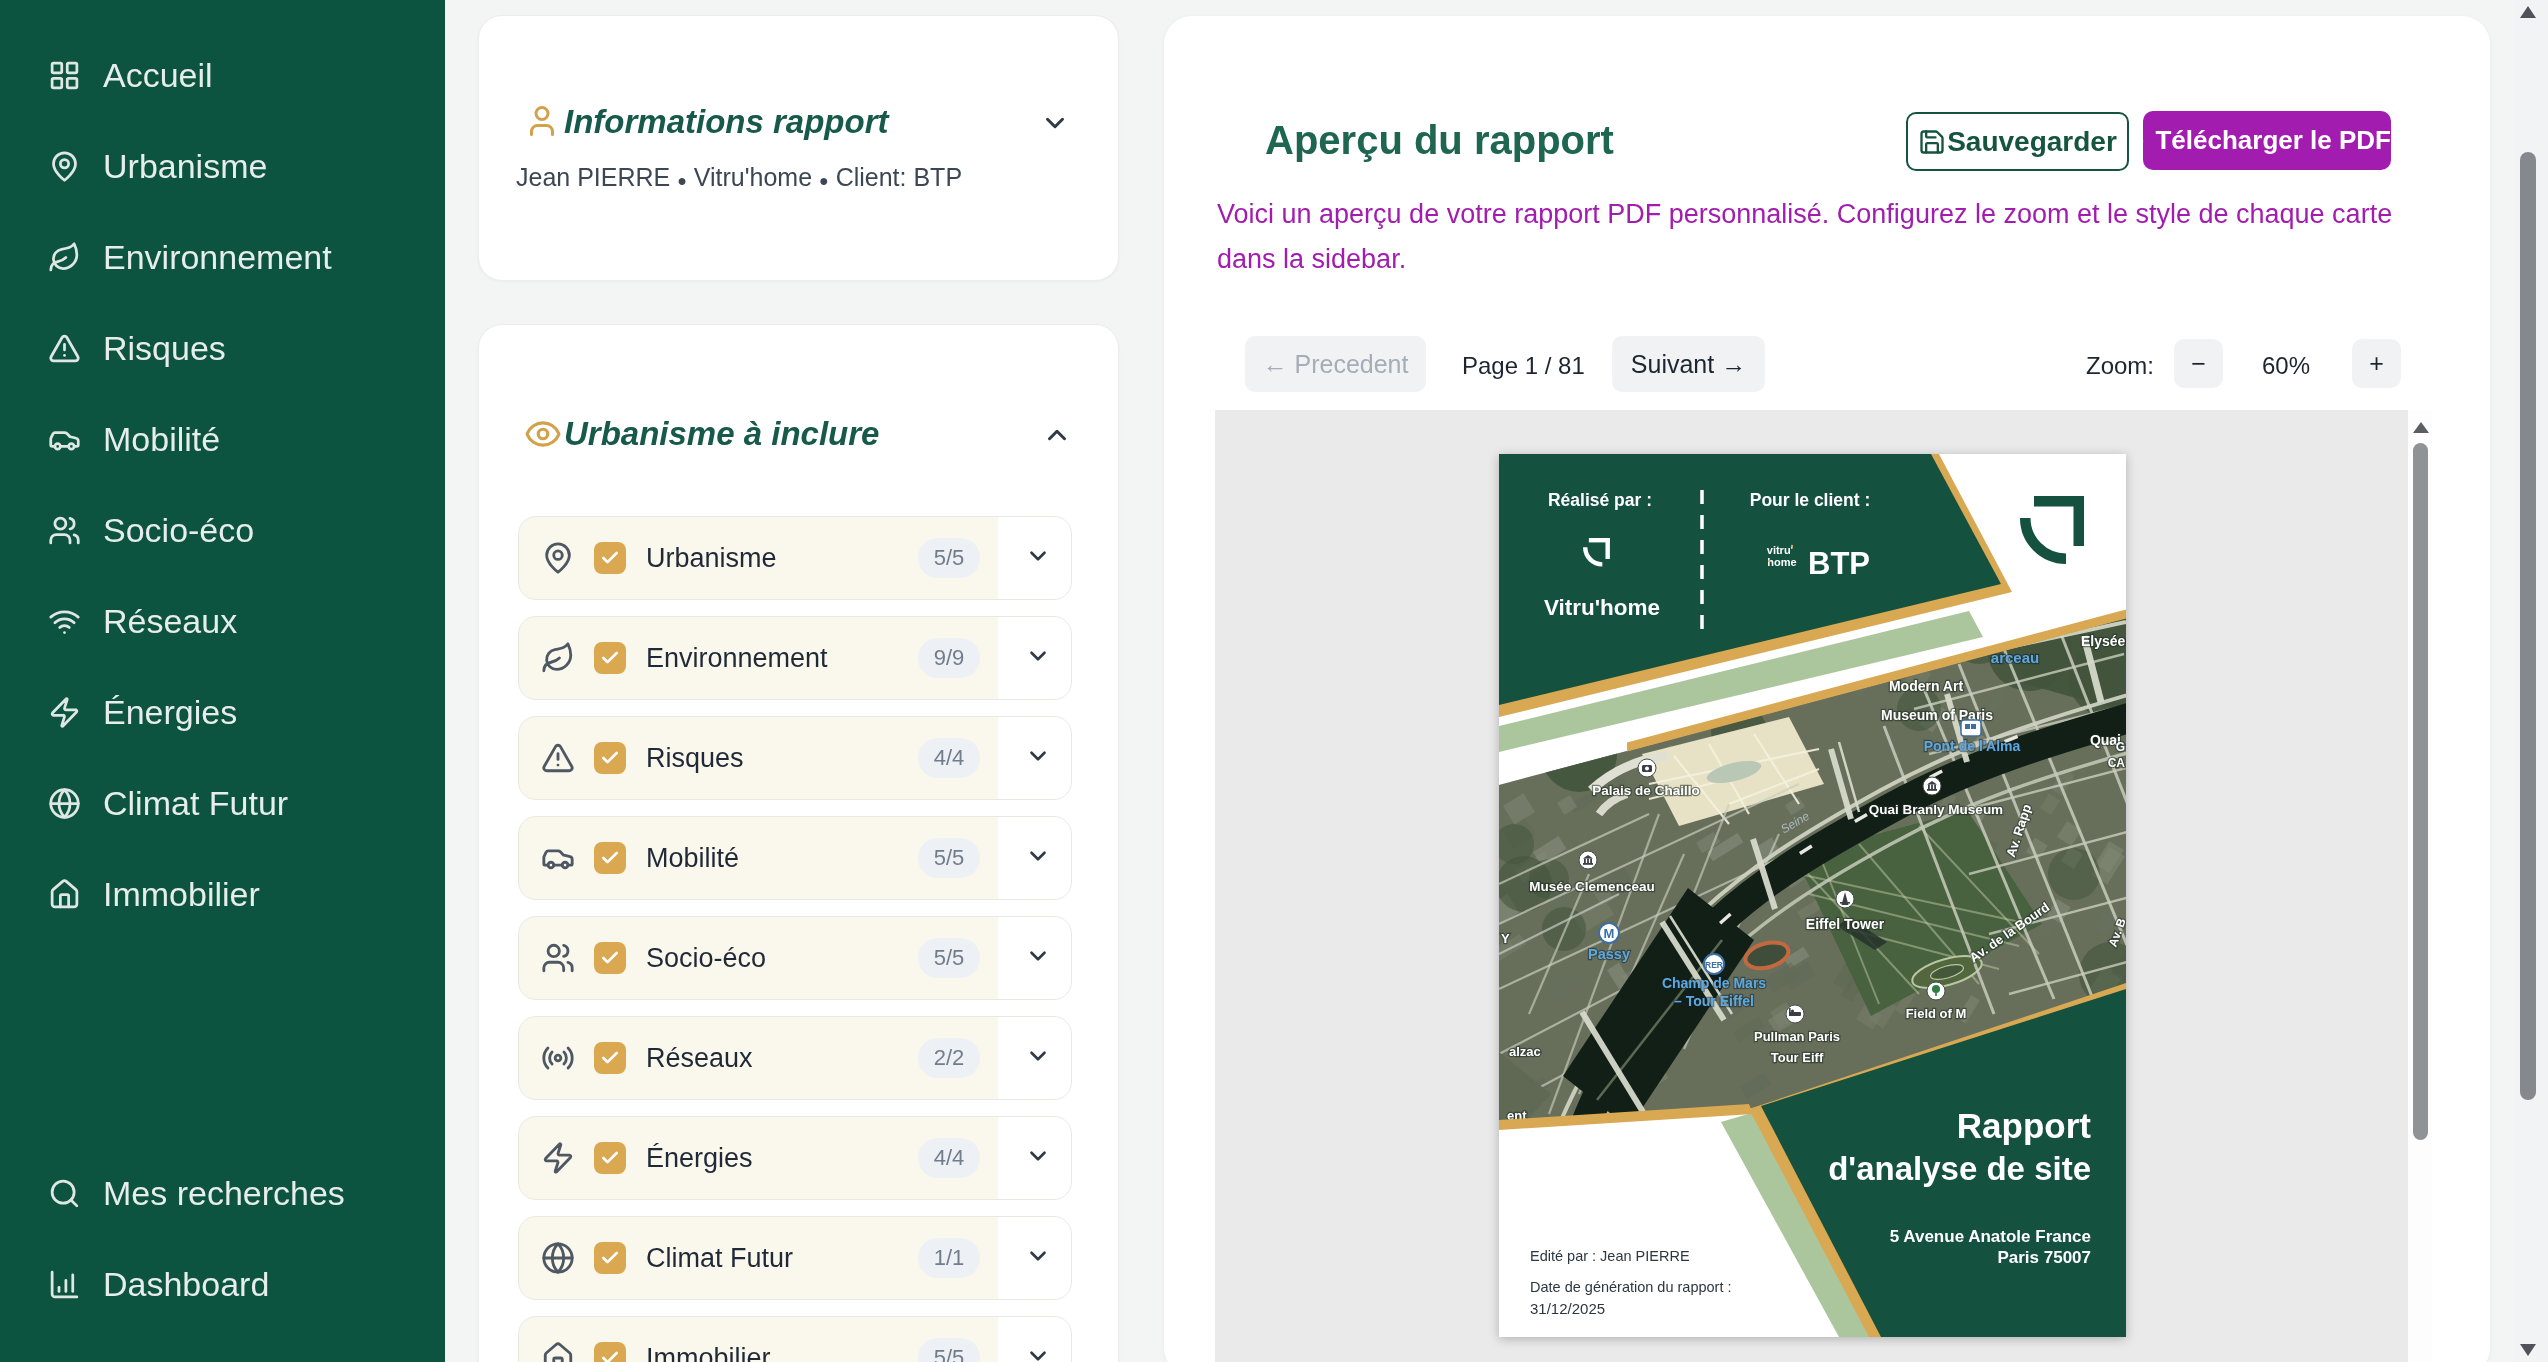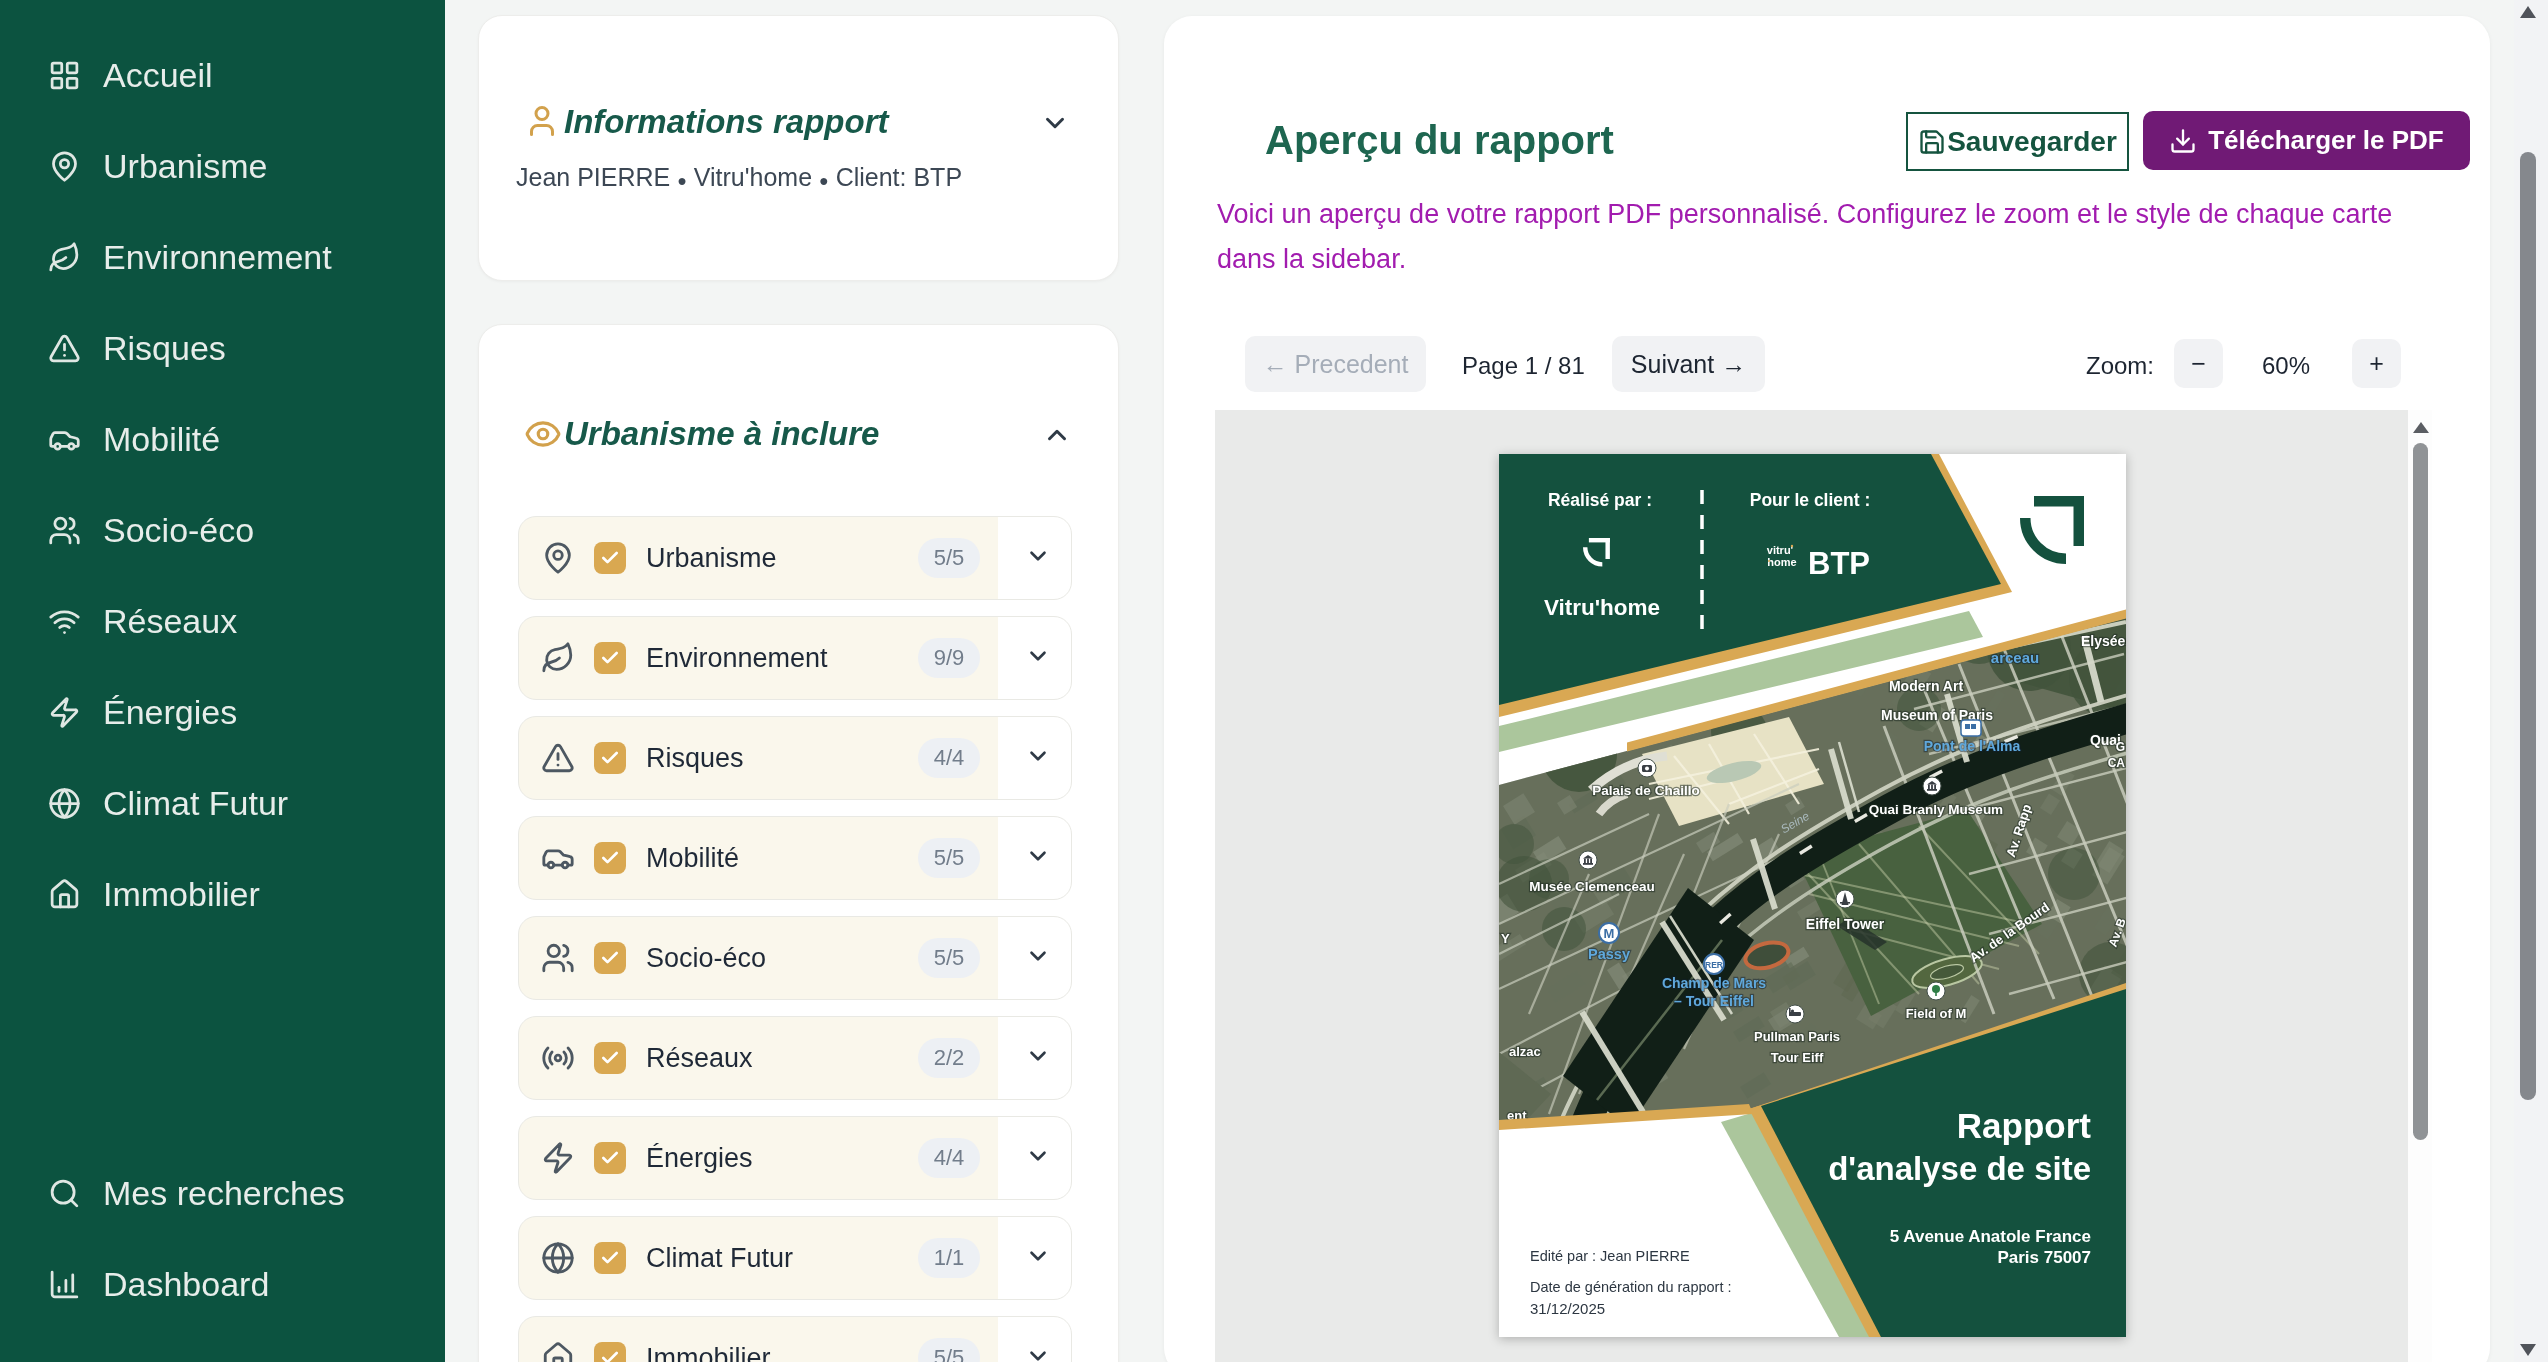--- a/index.html
+++ b/index.html
@@ -291,30 +291,30 @@
   <div class="rlabel">Immobilier</div>
     <div class="badge">5/5</div>
   <div class="rchev"><svg viewBox="0 0 24 24" fill="none" stroke-width="2.4" stroke-linecap="round" stroke-linejoin="round">
         <path d="m6 9 6 6 6-6"></path>
       </svg></div>
 </div>
 
 <div class="abs" style="left:1164px;top:16px;width:1326px;height:1360px;background:#fff;border-radius:28px;box-shadow:0 1px 4px rgba(0,0,0,0.05);"></div>
 <div class="abs" style="left:1217px;top:118px;font-size:40px;font-weight:bold;color:#1e6650;margin-left:48px;">Aperçu du rapport</div>
 
-<div class="abs" style="left:1906px;top:112px;width:219px;height:55px;border:2px solid #15543f;border-radius:0;background:#fff;display:flex;align-items:center;justify-content:center;gap:1px;">
+<div class="abs" style="left:1906px;top:112px;width:219px;height:55px;border:2px solid #15543f;border-radius:10px;background:#fff;display:flex;align-items:center;justify-content:center;gap:1px;">
   <svg viewBox="0 0 24 24" fill="none" stroke="#15543f" stroke-width="2" stroke-linecap="round" stroke-linejoin="round" width="28" height="28">
       <path d="M15.2 3a2 2 0 0 1 1.4.6l3.8 3.8a2 2 0 0 1 .6 1.4V19a2 2 0 0 1-2 2H5a2 2 0 0 1-2-2V5a2 2 0 0 1 2-2z"></path>
       <path d="M17 21v-7a1 1 0 0 0-1-1H8a1 1 0 0 0-1 1v7"></path>
       <path d="M7 3v4a1 1 0 0 0 1 1h7"></path>
     </svg>
   <span style="font-size:28px;font-weight:bold;color:#15543f;white-space:nowrap;">Sauvegarder</span>
 </div>
 
-<div class="abs" style="left:2143px;top:111px;width:327px;height:59px;border-radius:10px;background:#701a75;display:flex;align-items:center;justify-content:center;gap:11px;">
+<div class="abs" style="left:2143px;top:111px;width:248px;height:59px;border-radius:10px;background:#a21caf;display:flex;align-items:center;justify-content:center;gap:11px;">
   <svg viewBox="0 0 24 24" fill="none" stroke="#fff" stroke-width="2" stroke-linecap="round" stroke-linejoin="round" width="28" height="28">
       <path d="M21 15v4a2 2 0 0 1-2 2H5a2 2 0 0 1-2-2v-4"></path>
       <path d="m7 10 5 5 5-5"></path>
       <path d="M12 15V3"></path>
     </svg>
   <span style="font-size:26px;font-weight:bold;color:#fff;white-space:nowrap;">Télécharger le PDF</span>
 </div>
 
 <div class="abs" style="left:1217px;top:192px;width:1205px;font-size:27px;line-height:45px;color:#a21caf;">Voici un aperçu de votre rapport PDF personnalisé. Configurez le zoom et le style de chaque carte dans la sidebar.</div>
 

